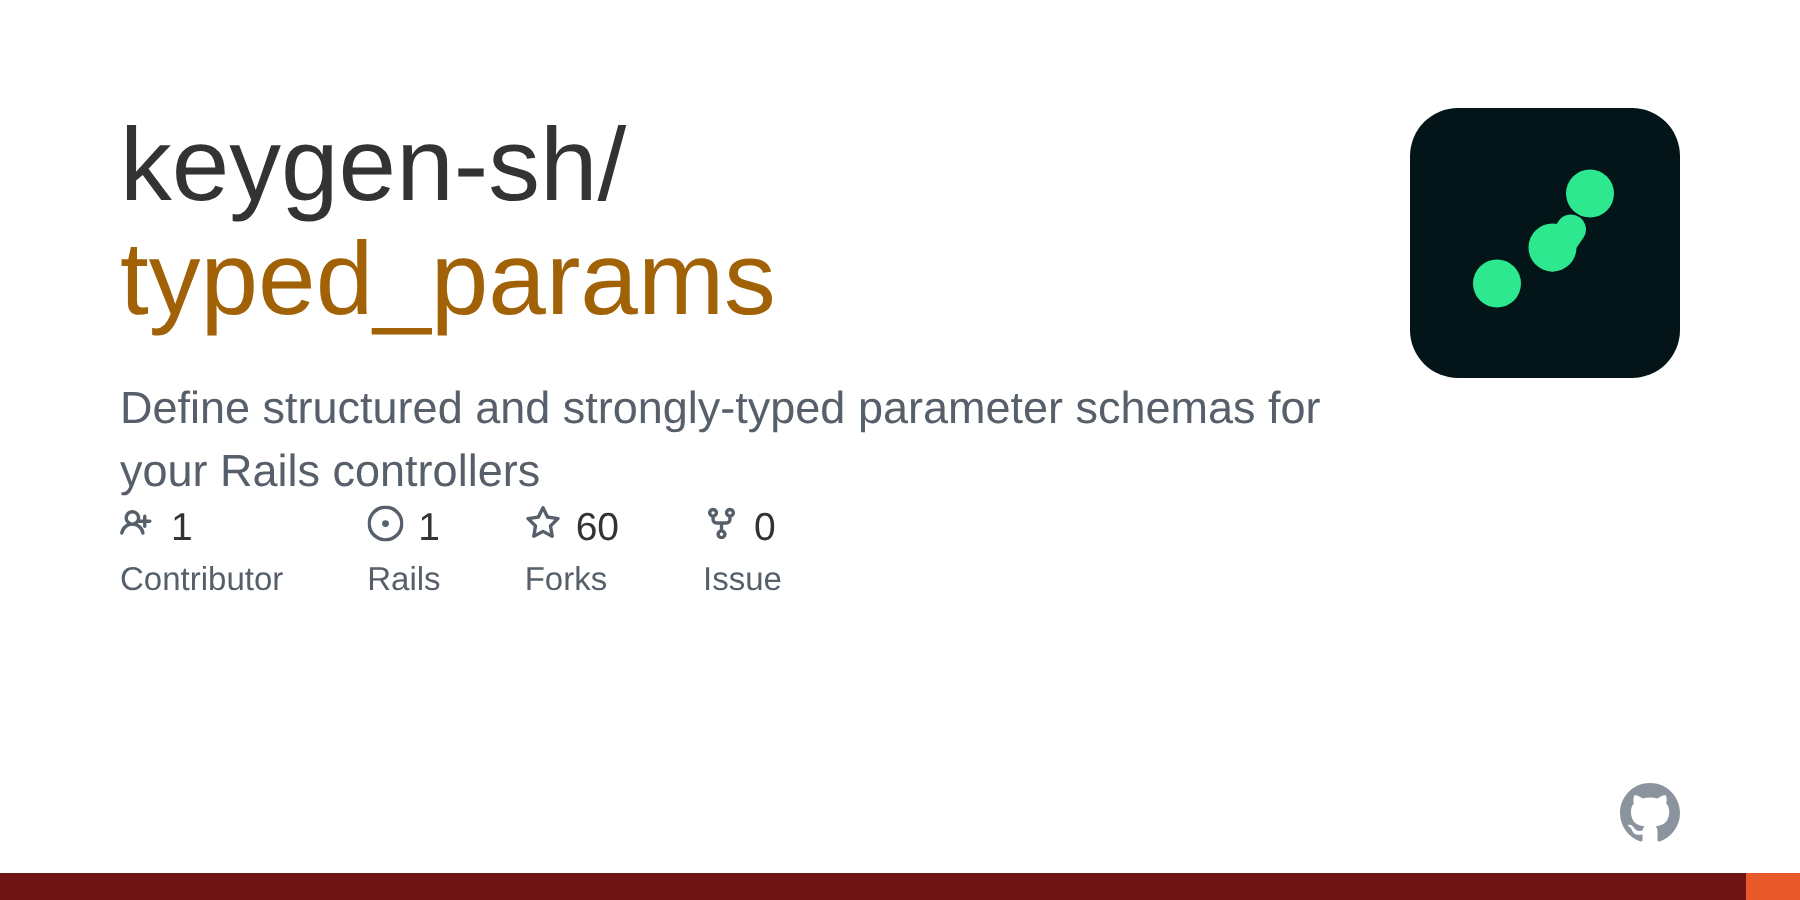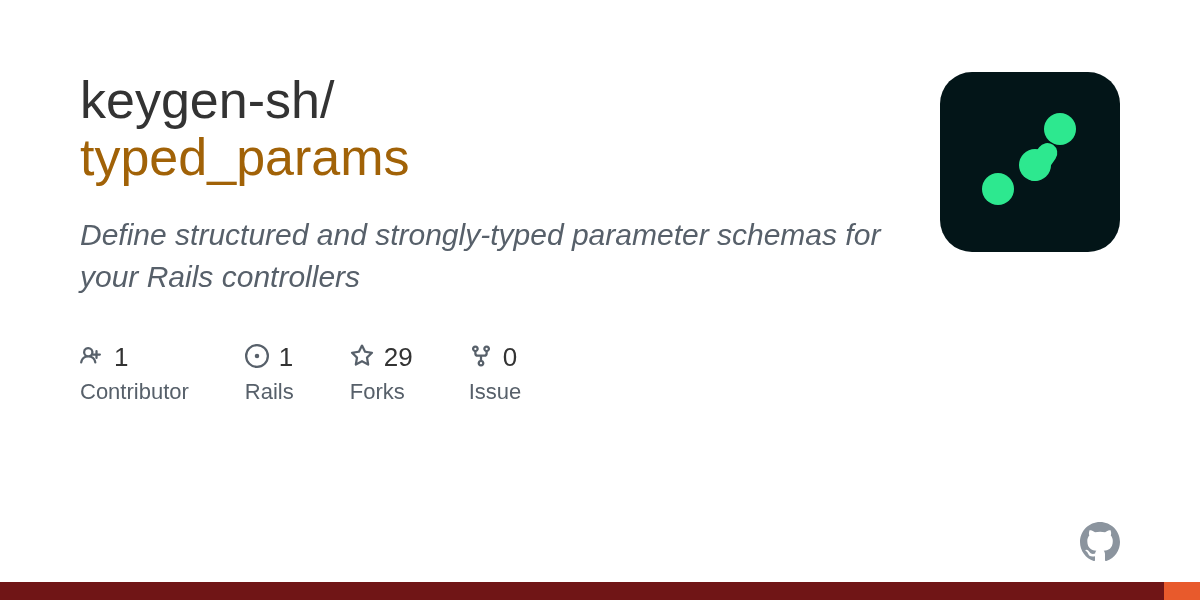--- a/index.html
+++ b/index.html
@@ -19,41 +19,39 @@
       padding: 72px 80px 0 80px;
       display: flex;
       justify-content: space-between;
       align-items: flex-start;
     }
     .content {
       flex: 1;
       max-width: 820px;
     }
     .title {
-      font-size: 52px;
+      font-size: 69px;
       line-height: 1.1;
       color: #333333;
       font-weight: 400;
       margin-bottom: 28px;
     }
     .title .owner {
       font-weight: 400;
       color: #333333;
     }
     .title .repo {
       font-weight: 400;
       color: #a16207;
       display: block;
     }
     .description {
       font-size: 30px;
       line-height: 1.4;
       color: #57606a;
-      margin-bottom: 44px;
-      font-style: italic;
     }
     .stats {
       display: flex;
       gap: 56px;
     }
     .stat {
       display: flex;
       flex-direction: column;
       gap: 6px;
     }
@@ -149,21 +147,21 @@
         </div>
         <span class="stat-label">Rails</span>
       </div>
       <div class="stat">
         <div class="stat-top">
           <span>
             <svg viewBox="0 0 16 16">
                 <path fill-rule="evenodd" d="M8 .25a.75.75 0 0 1 .673.418l1.882 3.815 4.21.612a.75.75 0 0 1 .416 1.279l-3.046 2.97.719 4.192a.75.75 0 0 1-1.088.791L8 12.347l-3.766 1.98a.75.75 0 0 1-1.088-.79l.72-4.194L.818 6.374a.75.75 0 0 1 .416-1.28l4.21-.611L7.327.668A.75.75 0 0 1 8 .25zm0 2.445L6.615 5.5a.75.75 0 0 1-.564.41l-3.097.45 2.24 2.184a.75.75 0 0 1 .216.664l-.528 3.084 2.769-1.456a.75.75 0 0 1 .698 0l2.77 1.456-.53-3.084a.75.75 0 0 1 .216-.664l2.24-2.183-3.096-.45a.75.75 0 0 1-.564-.41L8 2.694z"></path>
               </svg>
           </span>
-          <span class="stat-value">29</span>
+          <span class="stat-value">60</span>
         </div>
         <span class="stat-label">Forks</span>
       </div>
       <div class="stat">
         <div class="stat-top">
           <span>
             <svg viewBox="0 0 16 16">
                 <path fill-rule="evenodd" d="M5 3.25a.75.75 0 1 1-1.5 0 .75.75 0 0 1 1.5 0zm0 2.122a2.25 2.25 0 1 0-1.5 0v.878A2.25 2.25 0 0 0 5.75 8.5h1.5v2.128a2.251 2.251 0 1 0 1.5 0V8.5h1.5a2.25 2.25 0 0 0 2.25-2.25v-.878a2.25 2.25 0 1 0-1.5 0v.878a.75.75 0 0 1-.75.75h-4.5A.75.75 0 0 1 5 6.25v-.878zm3.75 7.378a.75.75 0 1 1-1.5 0 .75.75 0 0 1 1.5 0zm3-8.75a.75.75 0 1 0 0-1.5.75.75 0 0 0 0 1.5z"></path>
               </svg>
           </span>

